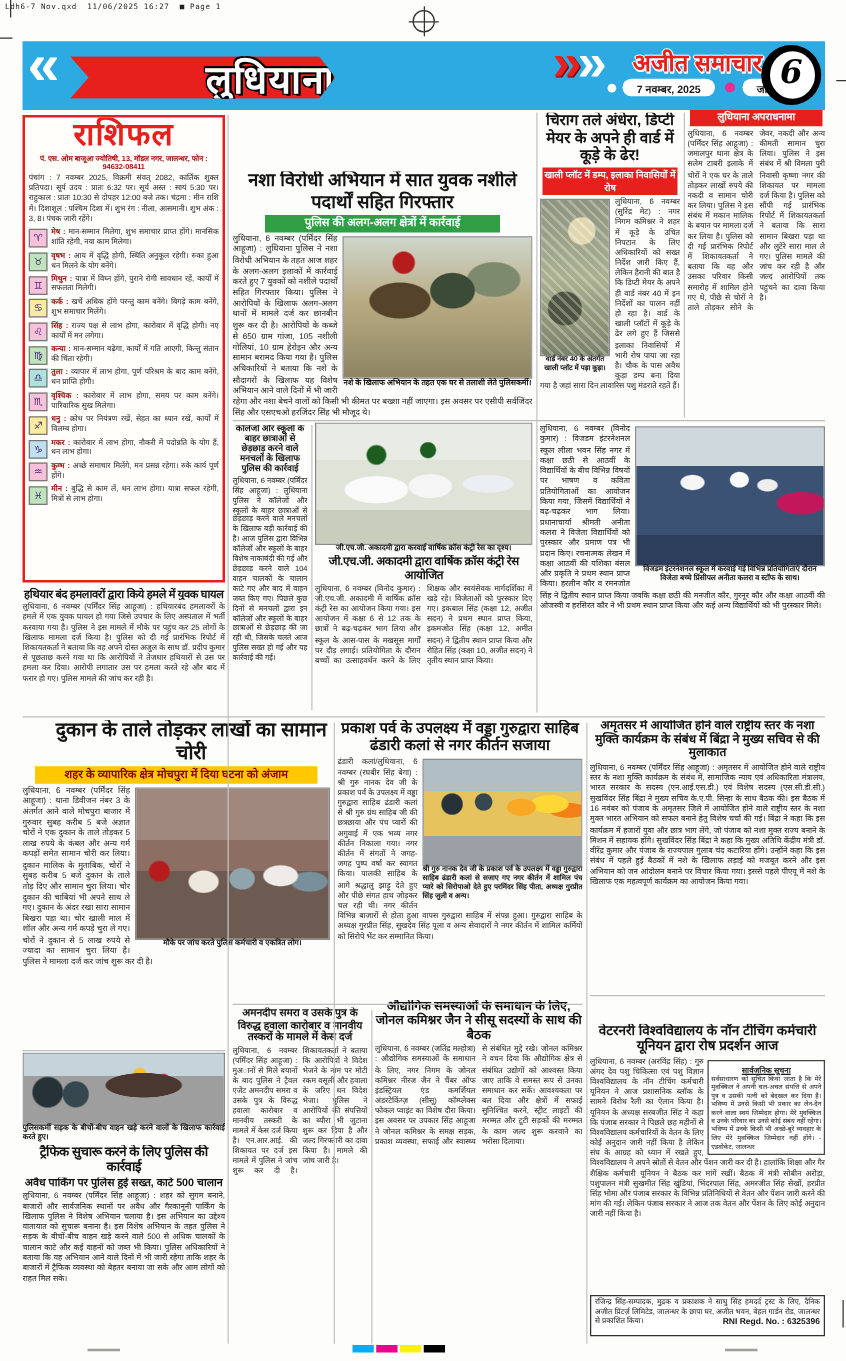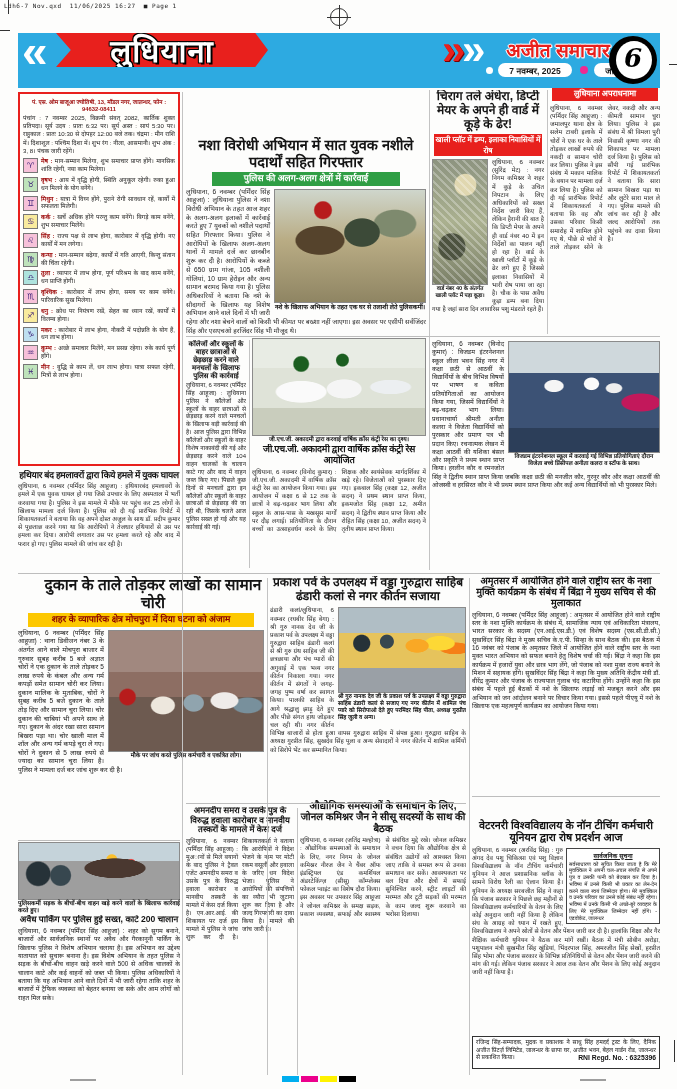--- a/index.html
+++ b/index.html
@@ -14,21 +14,21 @@
   .photo{border:1px solid #8b8b8b;box-sizing:border-box;}
   .cap{font-weight:bold;color:#111;line-height:1.2;}
   .vrule{position:absolute;width:1px;background:#c3c3c3;}
   .hrule{position:absolute;height:1px;background:#bdbdbd;}
   .floatR{float:right;margin:1px 0 2px 4px;}
   .floatL{float:left;margin:1px 4px 2px 0;}
 
   
   .mast{position:absolute;left:18px;top:33px;width:642px;height:55px;background:var(--brand_blue,#2daae1);overflow:hidden;}
   .chev{position:absolute;font-weight:bold;color:#fff;}
-  .band{position:absolute;top:0;height:34px;display:flex;align-items:center;justify-content:center;}
+  .band{position:absolute;top:12px;height:34px;display:flex;align-items:center;justify-content:flex-end;}
   .band.red{background:var(--brand_red,#e8201d);clip-path:polygon(0 0,94% 0,100% 50%,94% 100%,0 100%,7% 50%);}
   .band.yellow{background:var(--brand_yellow,#fdc800);clip-path:polygon(0 0,91% 0,100% 50%,91% 100%,0 100%,10% 50%);}
   .t-ludhiana{font-size:31px;font-weight:bold;color:#fff;text-shadow:2px 2px 0 #000,-1px -1px 0 #000,1px -1px 0 #000,-1px 1px 0 #000;letter-spacing:1px;}
   .t-samachar{font-size:30px;font-weight:bold;color:var(--brand_red,#e8201d);text-shadow:-1px 0 #fff,1px 0 #fff,0 -1px #fff,0 1px #fff,2px 2px 0 #5d0000;letter-spacing:1px;}
   .t-ajit{position:absolute;left:462px;top:4px;width:156px;text-align:center;font-size:19px;font-weight:bold;color:var(--brand_red,#e8201d);text-shadow:-1px 0 #fff,1px 0 #fff,0 -1px #fff,0 1px #fff,1px 1px 0 #fff;}
   .pill{position:absolute;background:#fff;border-radius:8px;font-size:8.5px;font-weight:bold;color:#1a1a1a;display:flex;align-items:center;justify-content:center;}
   .dot{position:absolute;border-radius:50%;}
   .pgcircle{position:absolute;right:3px;top:3px;width:48px;height:48px;background:#000;border-radius:50%;}
   .pgcircle .inner{position:absolute;left:7px;top:5px;width:36px;height:38px;background:#fff;border-radius:50%;}
   .pgcircle .num{position:absolute;left:0;top:7px;width:48px;text-align:center;font-family:"DejaVu Serif","Liberation Serif",serif;font-style:italic;font-weight:bold;font-size:26px;color:#000;}
@@ -86,20 +86,21 @@
   <div class="pill" style="left:576px;top:30px;width:48px;height:14px;">
       <span>जालन्धर</span>
     </div>
   <div class="pgcircle">
     <span class="inner"></span>
     <span class="num">6</span>
   </div>
 </div>
 
 <div class="horo">
+  <div class="horo-title">राशिफल</div>
   <div class="horo-contact">पं. एस. ओम बाजूआ ज्योतिषी, 13, मॉडल नगर, जालन्धर, फोन : 94632-08411</div>
   <div class="horo-intro">पंचांग : 7 नवम्बर 2025, विक्रमी संवत् 2082, कार्तिक शुक्ल प्रतिपदा। सूर्य उदय : प्रातः 6:32 पर। सूर्य अस्त : सायं 5:30 पर। राहुकाल : प्रातः 10:30 से दोपहर 12:00 बजे तक। चंद्रमा : मीन राशि में। दिशाशूल : पश्चिम दिशा में। शुभ रंग : नीला, आसमानी। शुभ अंक : 3, 8। पंचक जारी रहेंगे।</div>
   <div>
 
       <div class="z-row">
         <span class="z-icon" style="background: rgb(246, 193, 217);"><span>♈</span></span>
         <span class="z-text"><b>मेष</b><span>मान-सम्मान मिलेगा, शुभ समाचार प्राप्त होंगे। मानसिक शांति रहेगी, नया काम मिलेगा।</span></span>
       </div>
 
       <div class="z-row">
@@ -277,21 +278,22 @@
 
 <div class="art" style="left:18px;top:842px;width:162px;height:236px;">
   <div class="photo" style="width:162px;height:58px;background:
     radial-gradient(circle at 12% 55%, #263238 0 8%, transparent 9%),
     radial-gradient(circle at 26% 58%, #37474f 0 8%, transparent 9%),
     radial-gradient(ellipse at 60% 45%, #4a3830 0 22%, transparent 23%),
     radial-gradient(circle at 58% 30%, #fbc02d 0 5%, transparent 6%),
     radial-gradient(circle at 70% 38%, #e53935 0 4%, transparent 5%),
     linear-gradient(180deg,#c5d3da 0 32%,#9e9e9e 32% 100%);"></div>
   <div class="cap" style="font-size:6px;text-align:justify;">पुलिसकर्मी सड़क के बीचों-बीच वाहन खड़े करने वालों के खिलाफ कार्रवाई करते हुए।</div>
-  <div class="hl" style="font-size:8.6px;margin-top:1px;">अवैध पार्किंग पर पुलिस हुई सख्त, काटे 200 चालान</div>
+  <div class="hl" style="font-size:10.6px;letter-spacing:-.4px;margin-top:2px;">ट्रैफिक सुचारू करने के लिए पुलिस की कार्रवाई</div>
+  <div class="hl" style="font-size:8.6px;margin-top:1px;">अवैध पार्किंग पर पुलिस हुई सख्त, काटे 500 चालान</div>
   <div class="bodytxt" style="font-size:6.3px;margin-top:2px;">लुधियाना, 6 नवम्बर (पर्मिंदर सिंह आहूजा) : शहर को सुगम बनाने, बाजारों और सार्वजनिक स्थानों पर अवैध और गैरकानूनी पार्किंग के खिलाफ पुलिस ने विशेष अभियान चलाया है। इस अभियान का उद्देश्य यातायात को सुचारू बनाना है। इस विशेष अभियान के तहत पुलिस ने सड़क के बीचों-बीच वाहन खड़े करने वाले 500 से अधिक चालकों के चालान काटे और कई वाहनों को जब्त भी किया। पुलिस अधिकारियों ने बताया कि यह अभियान आने वाले दिनों में भी जारी रहेगा ताकि शहर के बाजारों में ट्रैफिक व्यवस्था को बेहतर बनाया जा सके और आम लोगों को राहत मिल सके।</div>
 </div>
 
 <div class="art" style="left:186px;top:806px;width:108px;height:272px;">
   <div class="hl" style="font-size:8.4px;">अमनदीप समरा व उसके पुत्र के विरुद्ध हवाला कारोबार व मानवीय तस्करों के मामले में केस दर्ज</div>
   <div class="bodytxt" style="font-size:6.1px;margin-top:2px;column-count:2;column-gap:4px;height:230px;">लुधियाना, 6 नवम्बर (पर्मिंदर सिंह आहूजा) : मुअानों से मिले बयानों के बाद पुलिस ने ट्रैवल एजेंट अमनदीप समरा व उसके पुत्र के विरुद्ध हवाला कारोबार व मानवीय तस्करी के मामले में केस दर्ज किया है। एन.आर.आई. की शिकायत पर दर्ज इस मामले में पुलिस ने जांच शुरू कर दी है। शिकायतकर्ता ने बताया कि आरोपियों ने विदेश भेजने के नाम पर मोटी रकम वसूली और हवाला के जरिए धन विदेश भेजा। पुलिस ने आरोपियों की संपत्तियों का ब्यौरा भी जुटाना शुरू कर दिया है और जल्द गिरफ्तारी का दावा किया है। मामले की जांच जारी है।</div>
 </div>
 
 <div class="art" style="left:300px;top:800px;width:166px;height:278px;">
   <div class="hl" style="font-size:10px;">औद्योगिक समस्याओं के समाधान के लिए, जोनल कमिश्नर जैन ने सीसू सदस्यों के साथ की बैठक</div>

